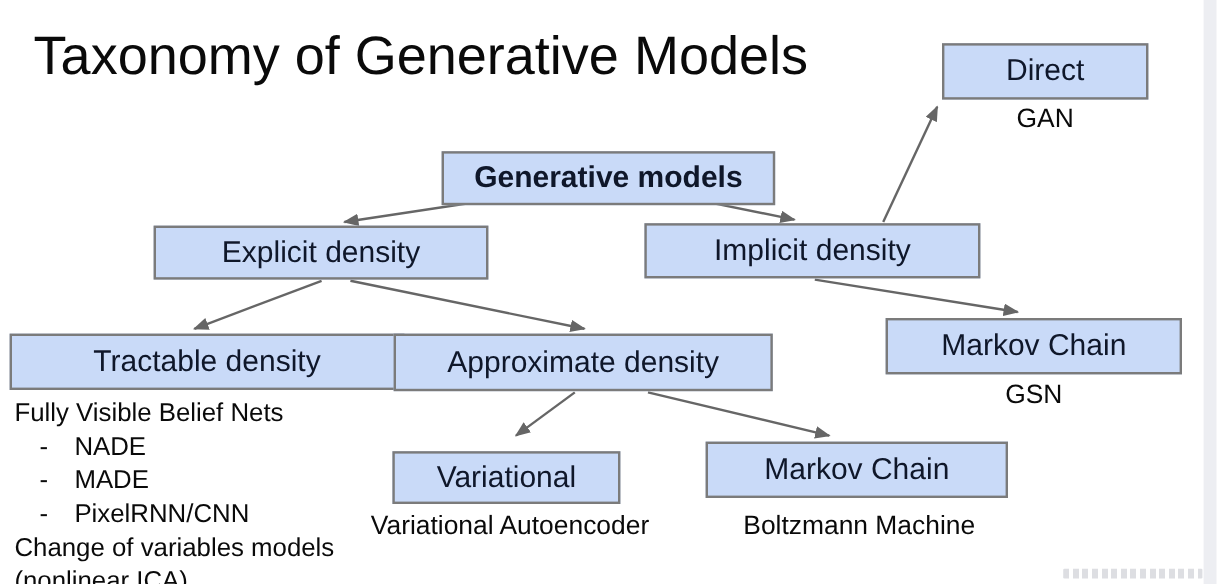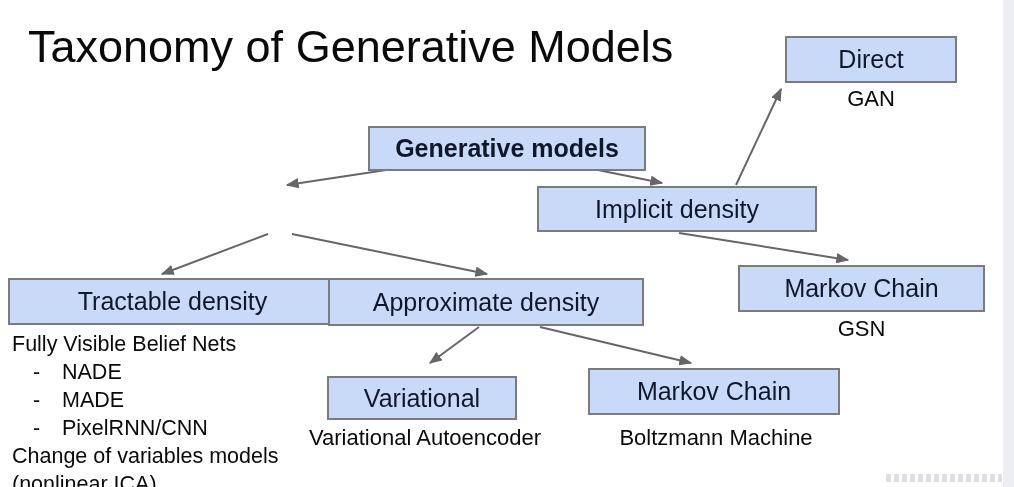--- a/index.html
+++ b/index.html
@@ -84,20 +84,23 @@
       <line x1="736" y1="185" x2="781" y2="89" marker-end="url(#ah)"></line>
     </g>
   </svg>
 
   <div class="node n0">
     <span>Generative models</span>
   </div>
   <div class="node n1">
     <span>Direct</span>
   </div>
+  <div class="node n2">
+    <span>Explicit density</span>
+  </div>
   <div class="node n3">
     <span>Implicit density</span>
   </div>
   <div class="node n4">
     <span>Tractable density</span>
   </div>
   <div class="node n5">
     <span>Approximate density</span>
   </div>
   <div class="node n6">

